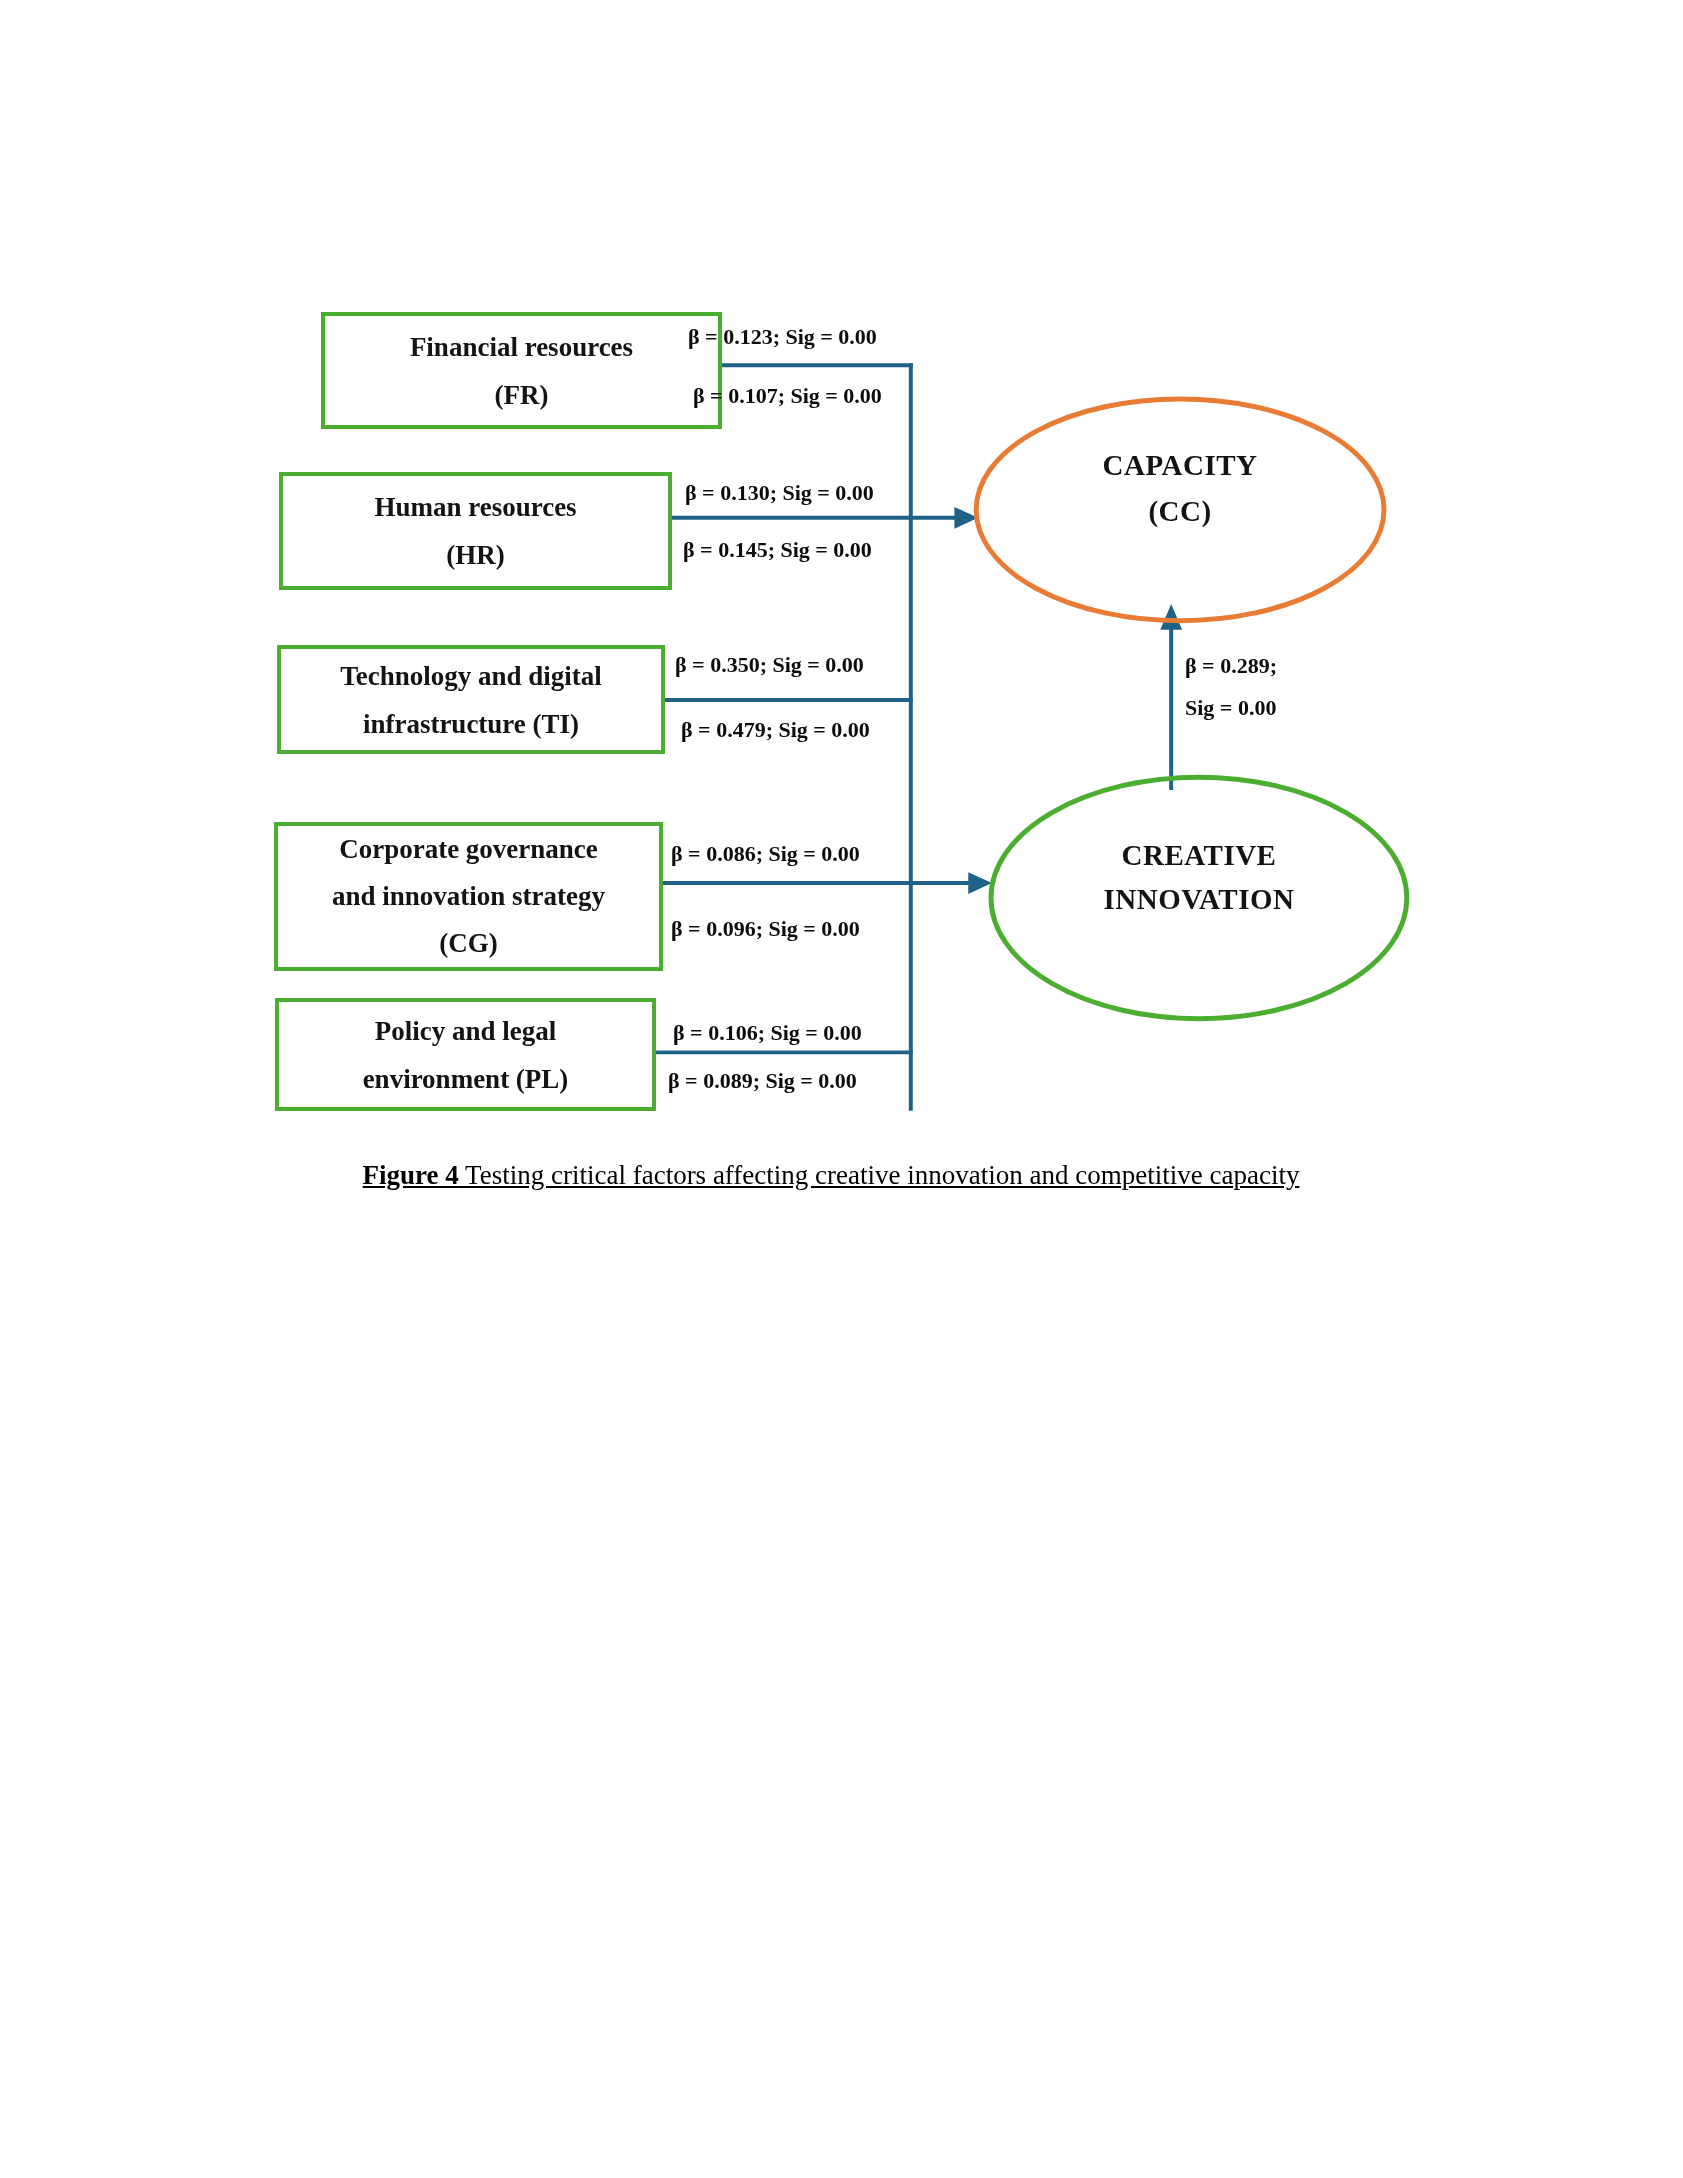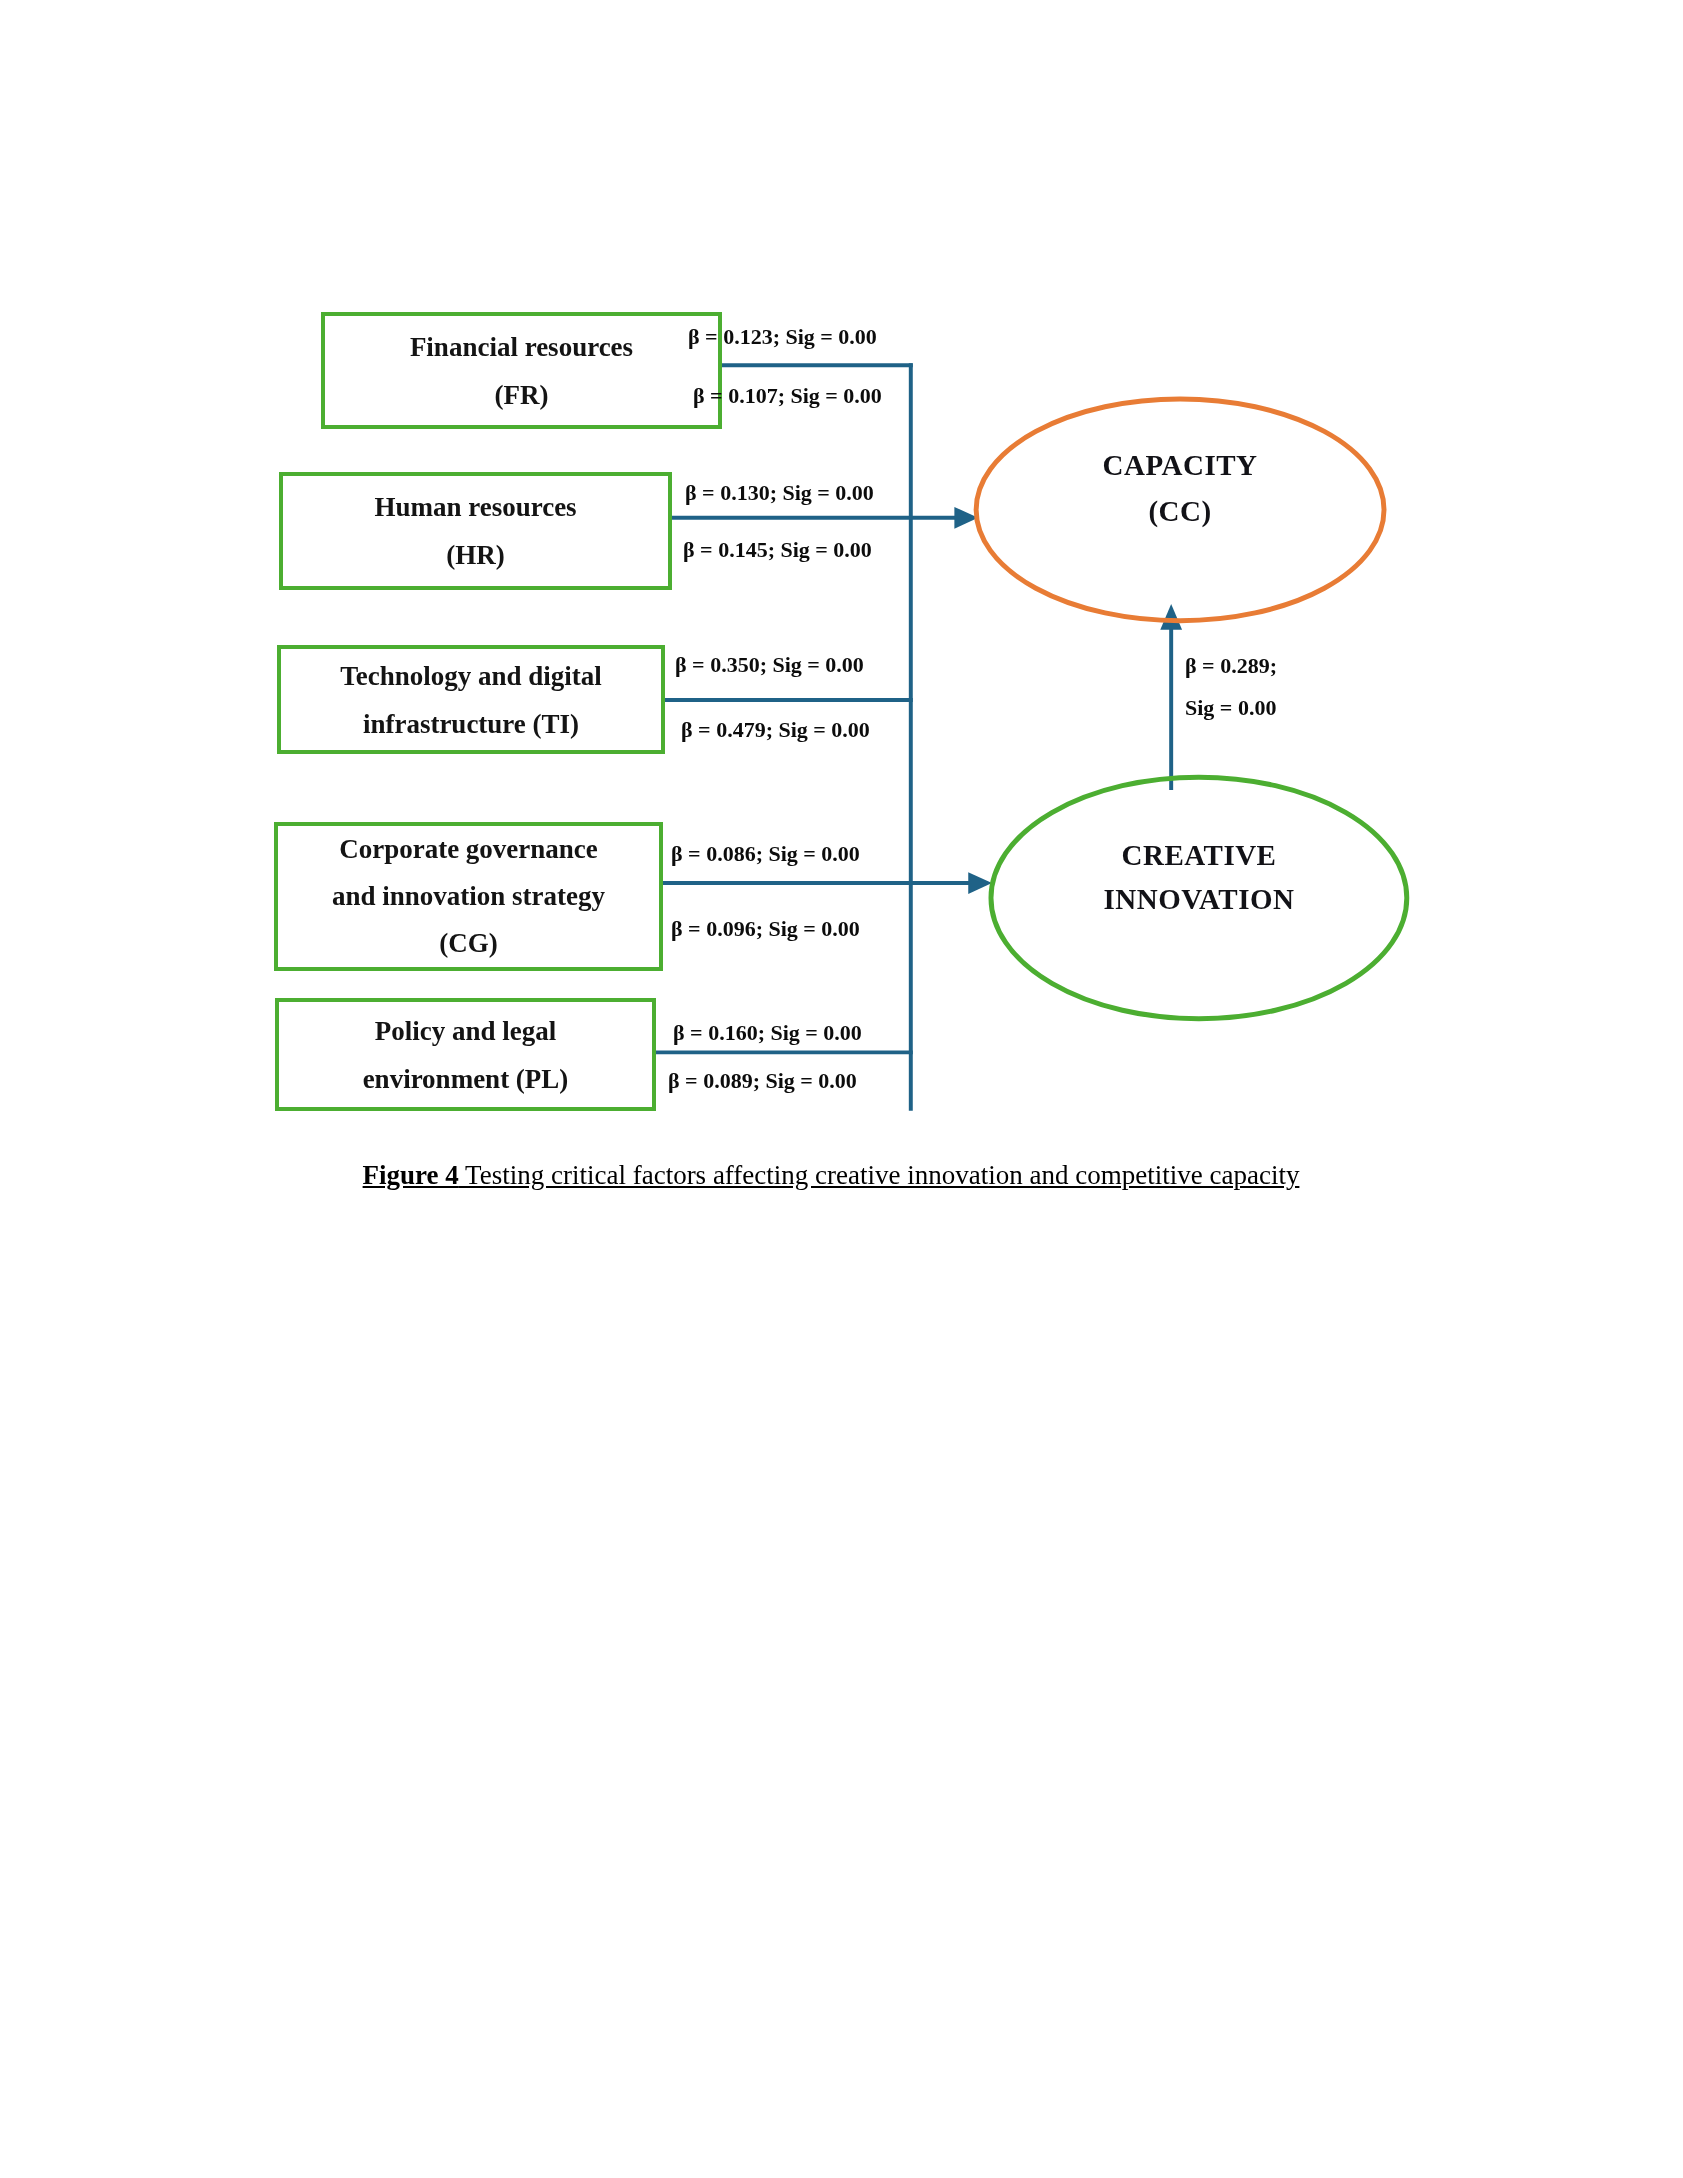--- a/index.html
+++ b/index.html
@@ -122,21 +122,21 @@
   </div>
 
   <div class="beta" style="left:688px; top:321px;">β = 0.123; Sig = 0.00</div>
   <div class="beta" style="left:693px; top:380px;">β = 0.107; Sig = 0.00</div>
   <div class="beta" style="left:685px; top:477px;">β = 0.130; Sig = 0.00</div>
   <div class="beta" style="left:683px; top:534px;">β = 0.145; Sig = 0.00</div>
   <div class="beta" style="left:675px; top:649px;">β = 0.350; Sig = 0.00</div>
   <div class="beta" style="left:681px; top:714px;">β = 0.479; Sig = 0.00</div>
   <div class="beta" style="left:671px; top:838px;">β = 0.086; Sig = 0.00</div>
   <div class="beta" style="left:671px; top:913px;">β = 0.096; Sig = 0.00</div>
-  <div class="beta" style="left:673px; top:1017px;">β = 0.160; Sig = 0.00</div>
+  <div class="beta" style="left:673px; top:1017px;">β = 0.106; Sig = 0.00</div>
   <div class="beta" style="left:668px; top:1065px;">β = 0.089; Sig = 0.00</div>
 
   <div class="beta big" style="left:1185px; top:645px;">
     <div>β = 0.289;</div>
     <div>Sig = 0.00</div>
   </div>
 
   <div class="etext cc" style="left:982px; top:442px; width:396px;">
     <div>CAPACITY</div>
     <div>(CC)</div>

